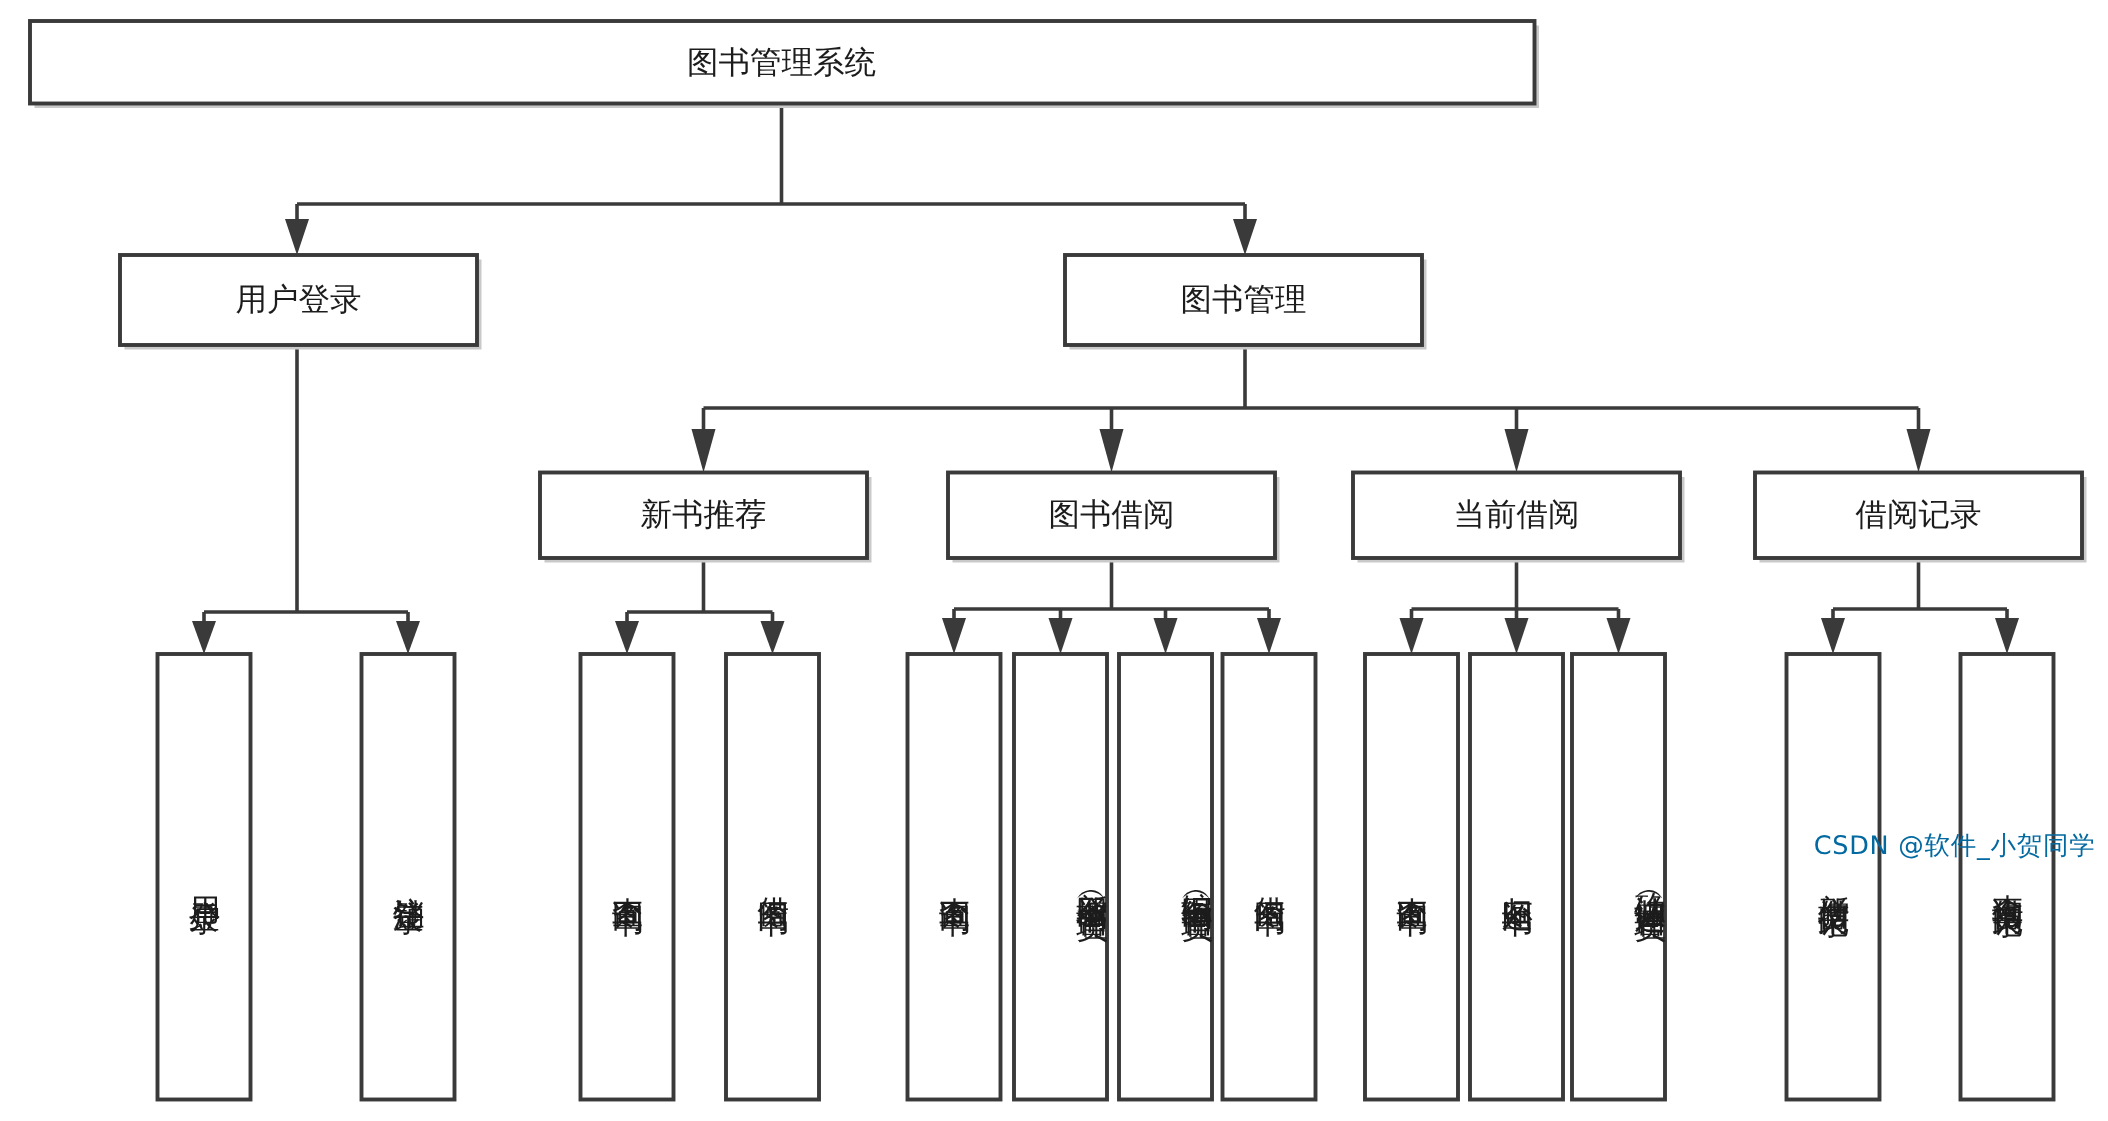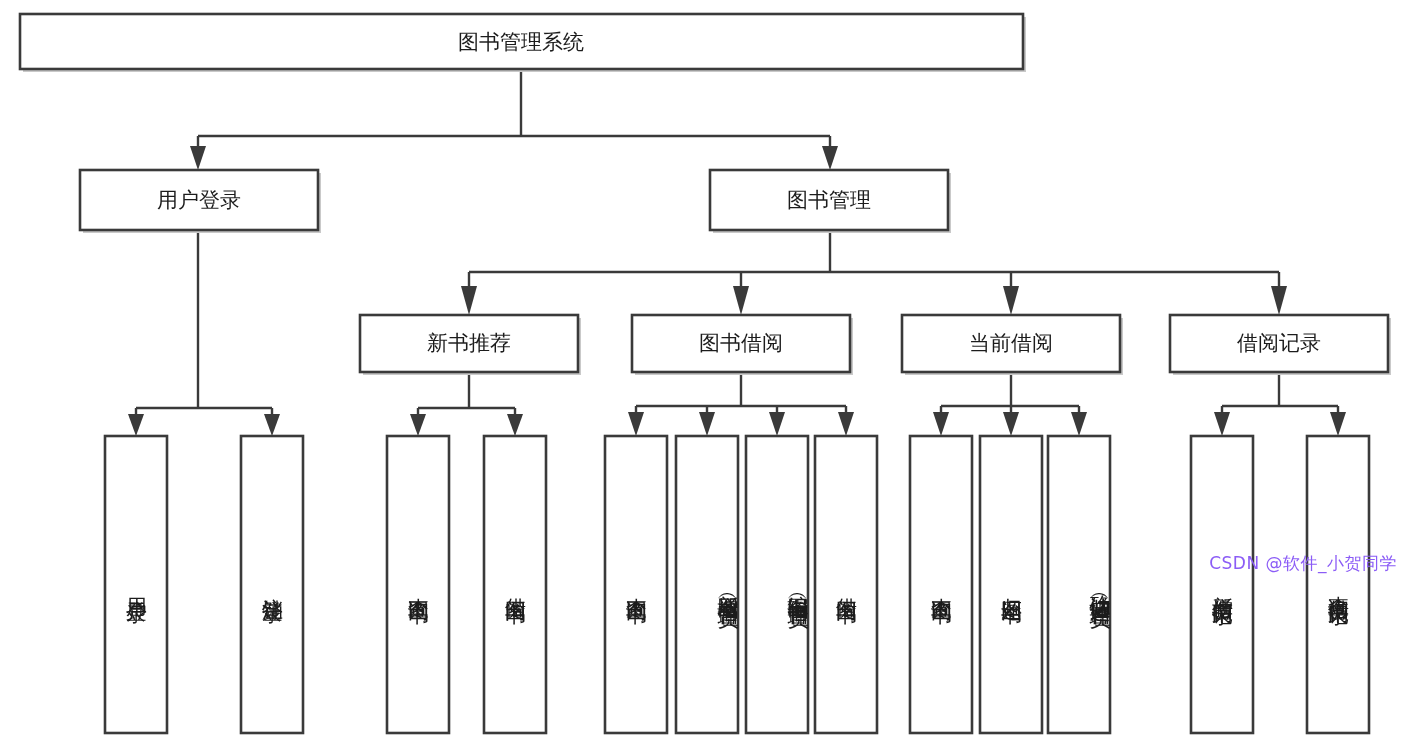--- a/index.html
+++ b/index.html
@@ -68,21 +68,21 @@
     line-height: 1;
     pointer-events: none;
     white-space: nowrap;
   }
   .watermark {
     position: absolute;
     right: 8px;
     bottom: 4px;
     font-family: "DejaVu Sans", "Liberation Sans", sans-serif;
     font-size: 17px;
-    color: #8b5cf6;
+    color: #0369a1;
     letter-spacing: 0.5px;
     user-select: none;
   }
 </style>
 </head>
 <body>
 
 <div id="diagram-root">
 
   <svg id="tree-svg" viewBox="0 0 1405 747">

